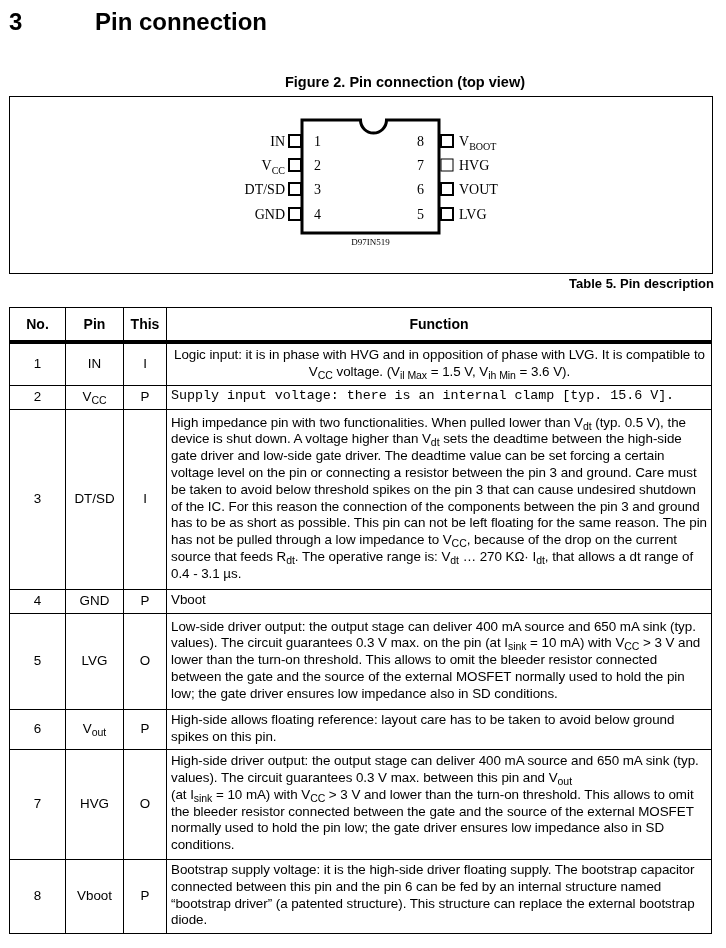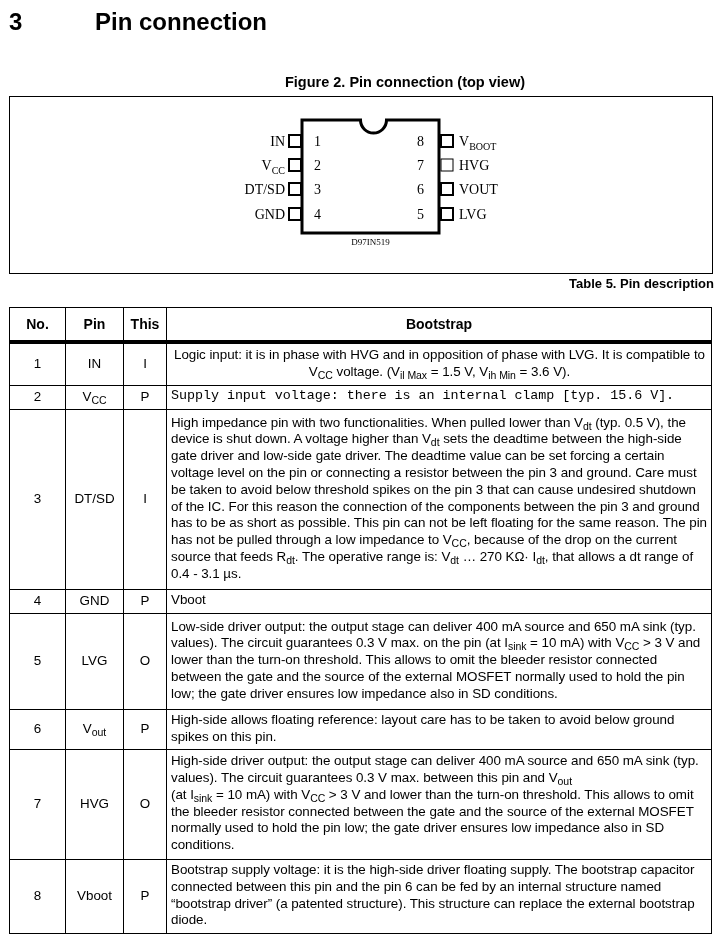--- a/index.html
+++ b/index.html
@@ -91,21 +91,21 @@
       <col class="c1">
       <col class="c2">
       <col class="c3">
       <col>
     </colgroup>
   <thead>
     <tr>
       <th>No.</th>
       <th>Pin</th>
       <th>This</th>
-      <th>Bootstrap</th>
+      <th>Function</th>
     </tr>
   </thead>
   <tbody id="tbody">
       <tr style="height: 43px;">
         <td class="c">1</td>
         <td class="c">IN</td>
         <td class="c">I</td>
         <td class="fn" style="vertical-align: middle; text-align: center;">Logic input: it is in phase with HVG and in opposition of phase with LVG. It is compatible to V<sub>CC</sub> voltage. (V<sub>il Max</sub> = 1.5 V, V<sub>ih Min</sub> = 3.6 V).</td>
       </tr>
       <tr style="height: 24px;">

